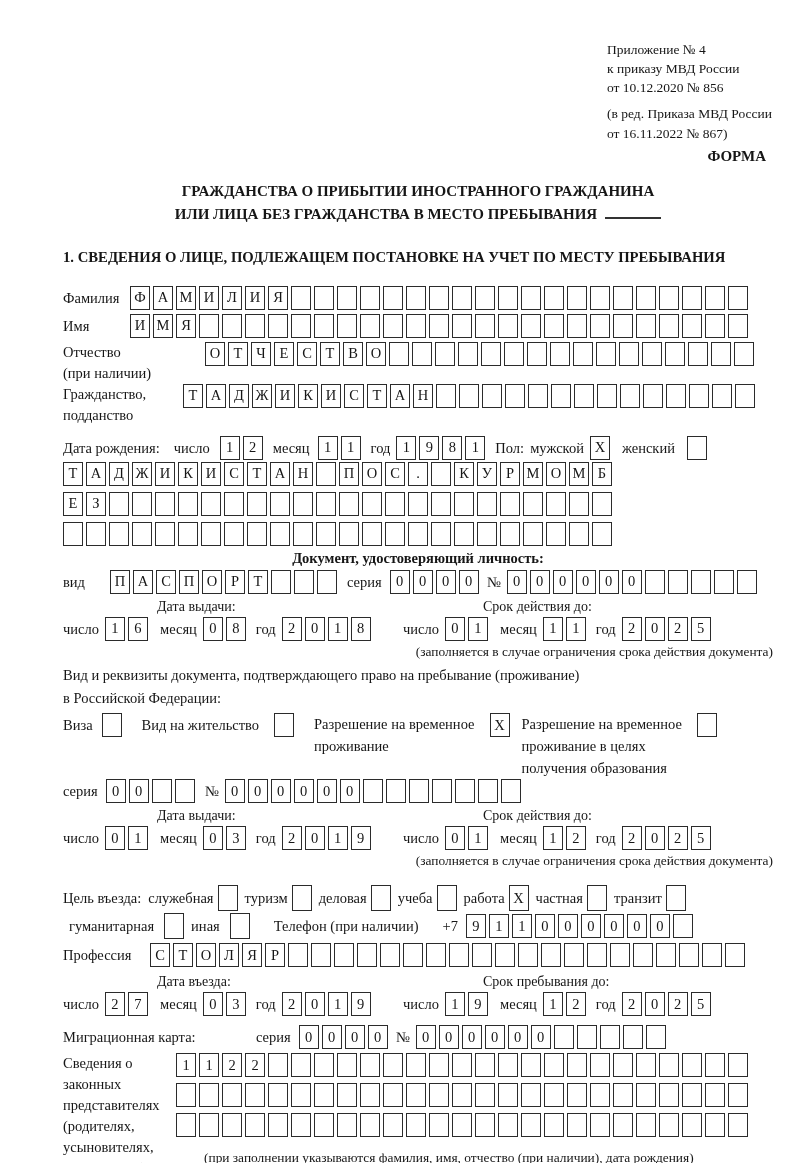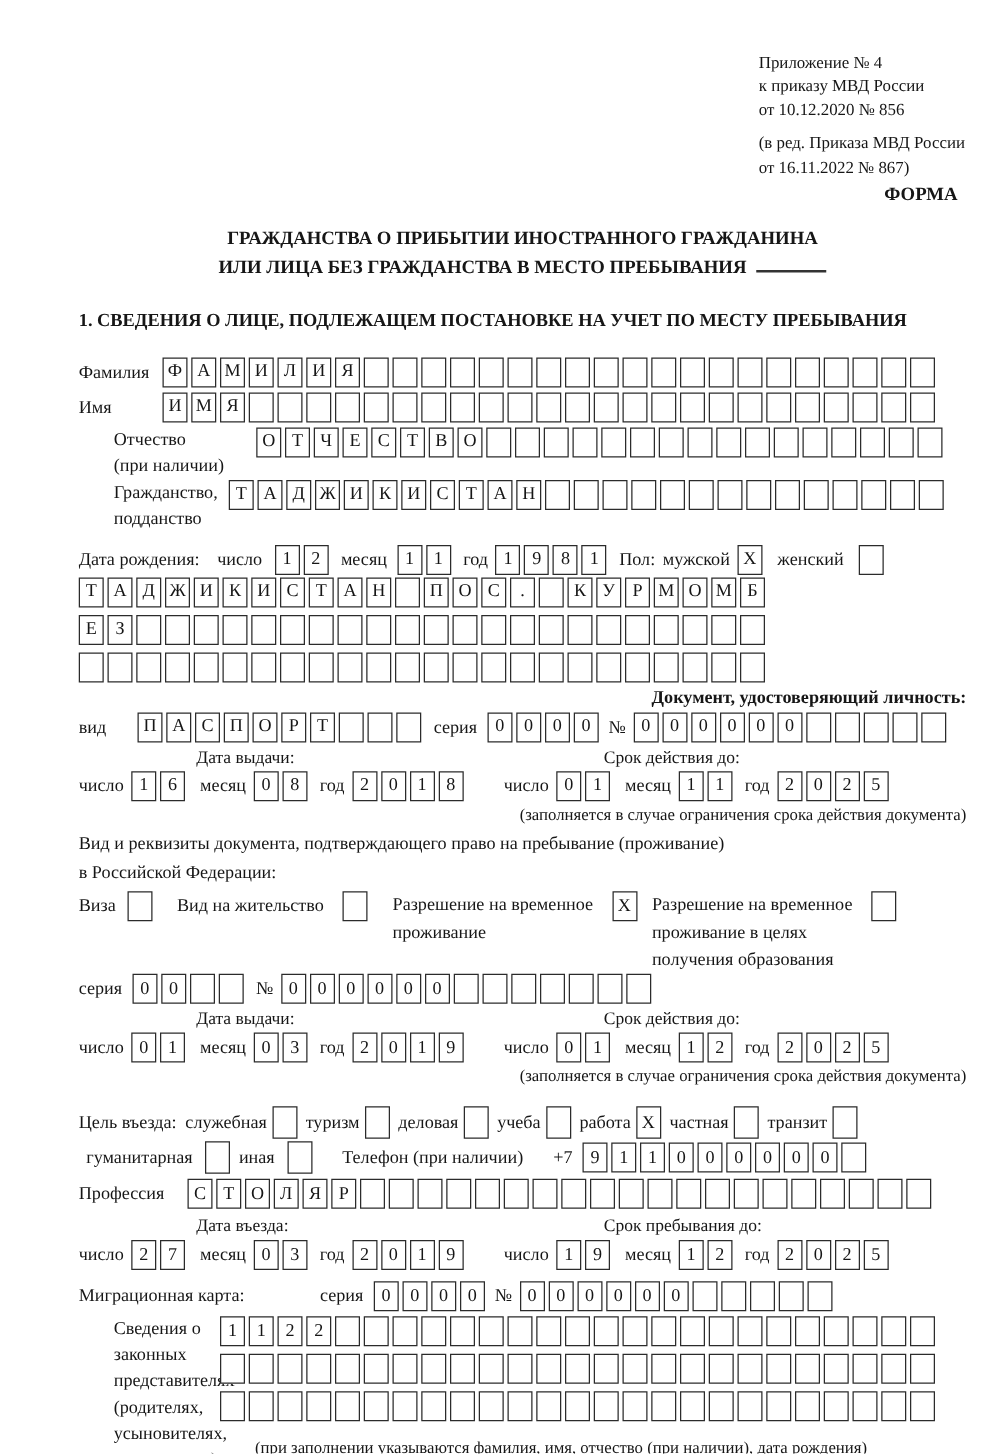--- a/index.html
+++ b/index.html
@@ -14,41 +14,41 @@
   .appendix .gap  { margin-top:7px; }
   .forma { position:absolute; right:34px; top:148px; font-weight:bold; font-size:15px; }
   .content { position:absolute; left:63px; top:180px; width:710px; }
   .title { text-align:center; font-weight:bold; font-size:15px; line-height:1.55; }
   .u-line { display:inline-block; width:56px; border-bottom:2px solid #333; height:0.9em; margin-left:8px; }
   .s1 { font-weight:bold; font-size:14.7px; margin-top:22px; }
 
   .row { display:flex; align-items:flex-start; margin-top:4px; }
   .lbl { flex:none; line-height:24px; }
   .lblblk { flex:none; line-height:21px; }
-  .lblblk span { display:block;margin-left:28px; }
+  .lblblk span { display:block; }
   .w-fam  { width:67px; }
   .w-pat  { width:142px; }
   .w-cit  { width:120px; }
   .w-bp   { width:142px; }
   .w-vid  { width:47px; }
   .w-prof { width:87px; }
   .w-leg  { width:113px; }
   .w-mig  { width:193px; }
 
   .cells { display:inline-flex; gap:3px; flex:none; }
   .cell, .cb {
     flex:none; display:inline-flex; align-items:center; justify-content:center;
     width:20px; height:24px; border:1.6px solid #2b2b2b; background:#fff;
     font-size:14.5px; line-height:1;
   }
   .stack { display:flex; flex-direction:column; gap:6px; }
   .t { line-height:24px; flex:none; }
   .ml6{margin-left:6px;} .ml8{margin-left:8px;} .ml10{margin-left:10px;} .ml12{margin-left:12px;}
   .ml14{margin-left:14px;} .ml20{margin-left:20px;} .ml24{margin-left:24px;} .ml64{margin-left:64px;font-family:Liberation Serif, serif;}
-  .dochead { text-align:right; font-weight:bold; margin-top:4px; }
+  .dochead { text-align:center; font-weight:bold; margin-top:4px; }
   .dhead { position:relative; height:17px; margin-top:5px; font-size:14px; }
   .dh1 { position:absolute; left:94px; }
   .dh2 { position:absolute; left:420px; }
   .daterow { position:relative; height:26px; margin-top:1px; }
   .dg { position:absolute; top:0; display:flex; align-items:center; }
   .dg1 { left:0; }
   .dg2 { left:340px; }
   .dg .t { margin-right:6px; }
   .note { text-align:right; font-size:13.4px; margin-top:1px; line-height:1.2; }
   .intro { margin-top:6px; line-height:1.3; }

